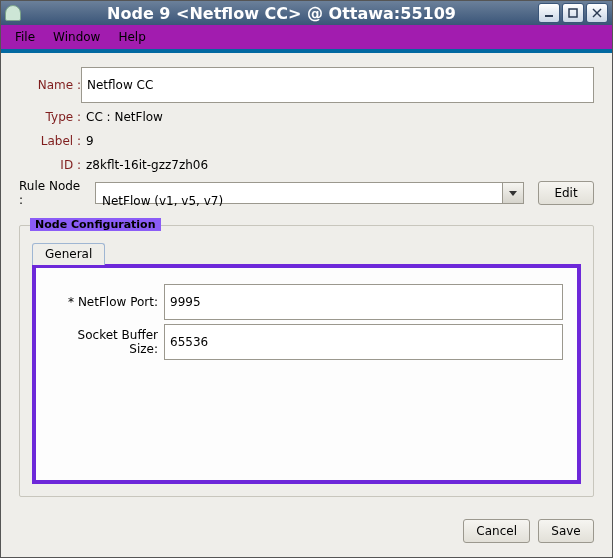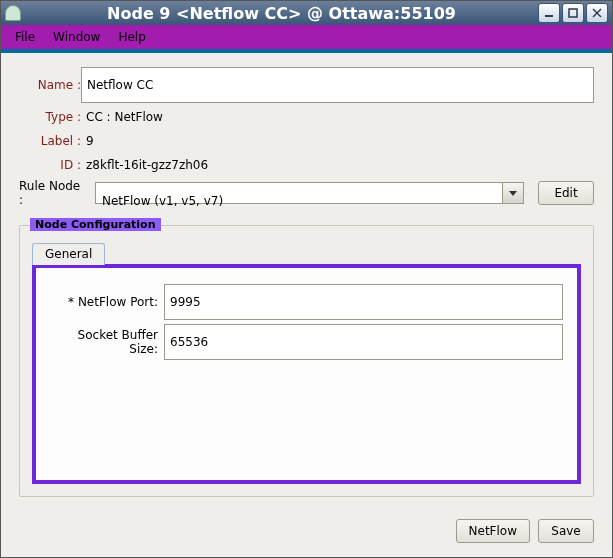--- a/index.html
+++ b/index.html
@@ -298,17 +298,17 @@
         <div class="inner-row">
           <div class="ilbl">Socket Buffer Size:</div>
           <input class="txt-input" type="text" value="65536" style="">
         </div>
       </div>
     </div>
 
   </div>
 
   <div class="footer">
-    <button class="btn">NetFlow</button>
+    <button class="btn">Cancel</button>
     <button class="btn">Save</button>
   </div>
 
 </div>
 
 </body></html>

